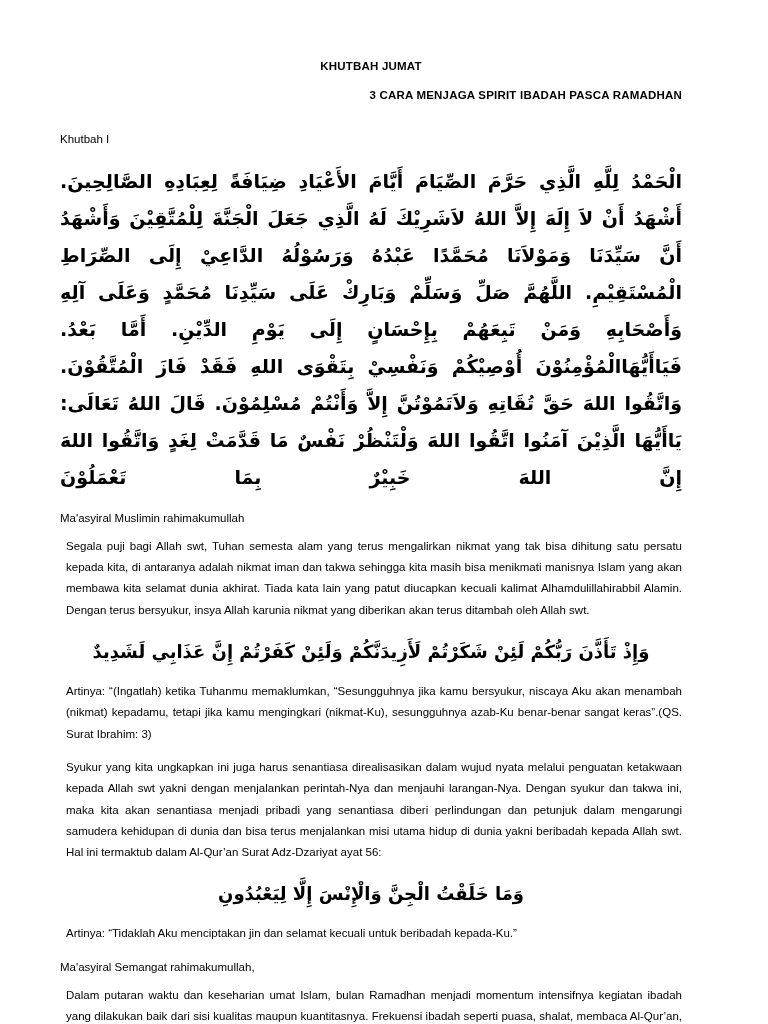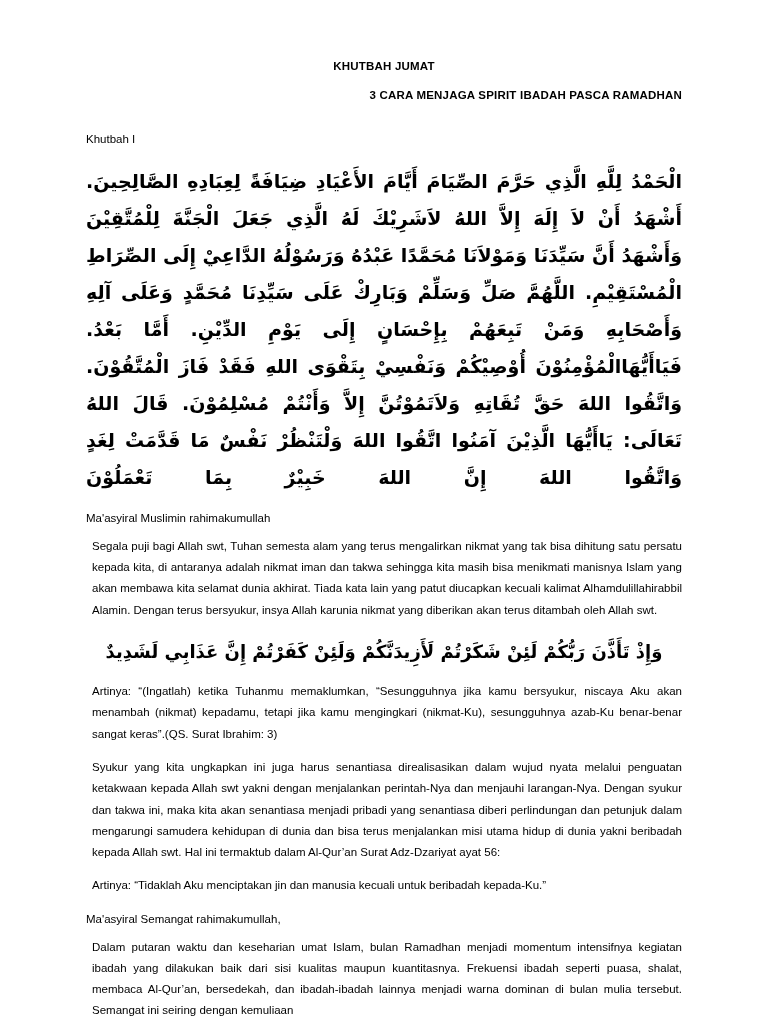--- a/index.html
+++ b/index.html
@@ -11,21 +11,21 @@
     width: 768px;
     height: 1024px;
     font-family: "Liberation Sans", sans-serif;
     color: #000000;
     overflow: hidden;
   }
   .page {
     width: 768px;
     height: 1024px;
     box-sizing: border-box;
-    padding: 58px 86px 0 86px;
+    padding: 58px 86px 0 60px;
     position: relative;
   }
   .doc-title {
     text-align: center;
     font-weight: bold;
     font-size: 11.5px;
     letter-spacing: 0.2px;
     line-height: 1.5;
     margin: 0;
   }
@@ -89,20 +89,21 @@
   <div class="subhead">Ma'asyiral Muslimin rahimakumullah</div>
 
   <p class="body-text">Segala puji bagi Allah swt, Tuhan semesta alam yang terus mengalirkan nikmat yang tak bisa dihitung satu persatu kepada kita, di antaranya adalah nikmat iman dan takwa sehingga kita masih bisa menikmati manisnya Islam yang akan membawa kita selamat dunia akhirat. Tiada kata lain yang patut diucapkan kecuali kalimat Alhamdulillahirabbil Alamin. Dengan terus bersyukur, insya Allah karunia nikmat yang diberikan akan terus ditambah oleh Allah swt.</p>
 
   <div class="arabic-center">وَإِذْ تَأَذَّنَ رَبُّكُمْ لَئِنْ شَكَرْتُمْ لَأَزِيدَنَّكُمْ وَلَئِنْ كَفَرْتُمْ إِنَّ عَذَابِي لَشَدِيدٌ</div>
 
   <p class="body-text">Artinya: “(Ingatlah) ketika Tuhanmu memaklumkan, “Sesungguhnya jika kamu bersyukur, niscaya Aku akan menambah (nikmat) kepadamu, tetapi jika kamu mengingkari (nikmat-Ku), sesungguhnya azab-Ku benar-benar sangat keras”.(QS. Surat Ibrahim: 3)</p>
 
   <p class="body-text">Syukur yang kita ungkapkan ini juga harus senantiasa direalisasikan dalam wujud nyata melalui penguatan ketakwaan kepada Allah swt yakni dengan menjalankan perintah-Nya dan menjauhi larangan-Nya. Dengan syukur dan takwa ini, maka kita akan senantiasa menjadi pribadi yang senantiasa diberi perlindungan dan petunjuk dalam mengarungi samudera kehidupan di dunia dan bisa terus menjalankan misi utama hidup di dunia yakni beribadah kepada Allah swt. Hal ini termaktub dalam Al-Qur’an Surat Adz-Dzariyat ayat 56:</p>
 
+  <div class="arabic-center">وَمَا خَلَقْتُ الْجِنَّ وَالْإِنْسَ إِلَّا لِيَعْبُدُونِ</div>
 
-  <p class="body-text">Artinya: “Tidaklah Aku menciptakan jin dan manusia kecuali untuk beribadah kepada-Ku.”</p>
+  <p class="body-text">Artinya: “Tidaklah Aku menciptakan jin dan selamat kecuali untuk beribadah kepada-Ku.”</p>
 
   <div class="subhead">Ma'asyiral Semangat rahimakumullah,</div>
 
   <p class="body-text">Dalam putaran waktu dan keseharian umat Islam, bulan Ramadhan menjadi momentum intensifnya kegiatan ibadah yang dilakukan baik dari sisi kualitas maupun kuantitasnya. Frekuensi ibadah seperti puasa, shalat, membaca Al-Qur’an, bersedekah, dan ibadah-ibadah lainnya menjadi warna dominan di bulan mulia tersebut. Semangat ini seiring dengan kemuliaan</p>
 
 </div>
 
 </body></html>

